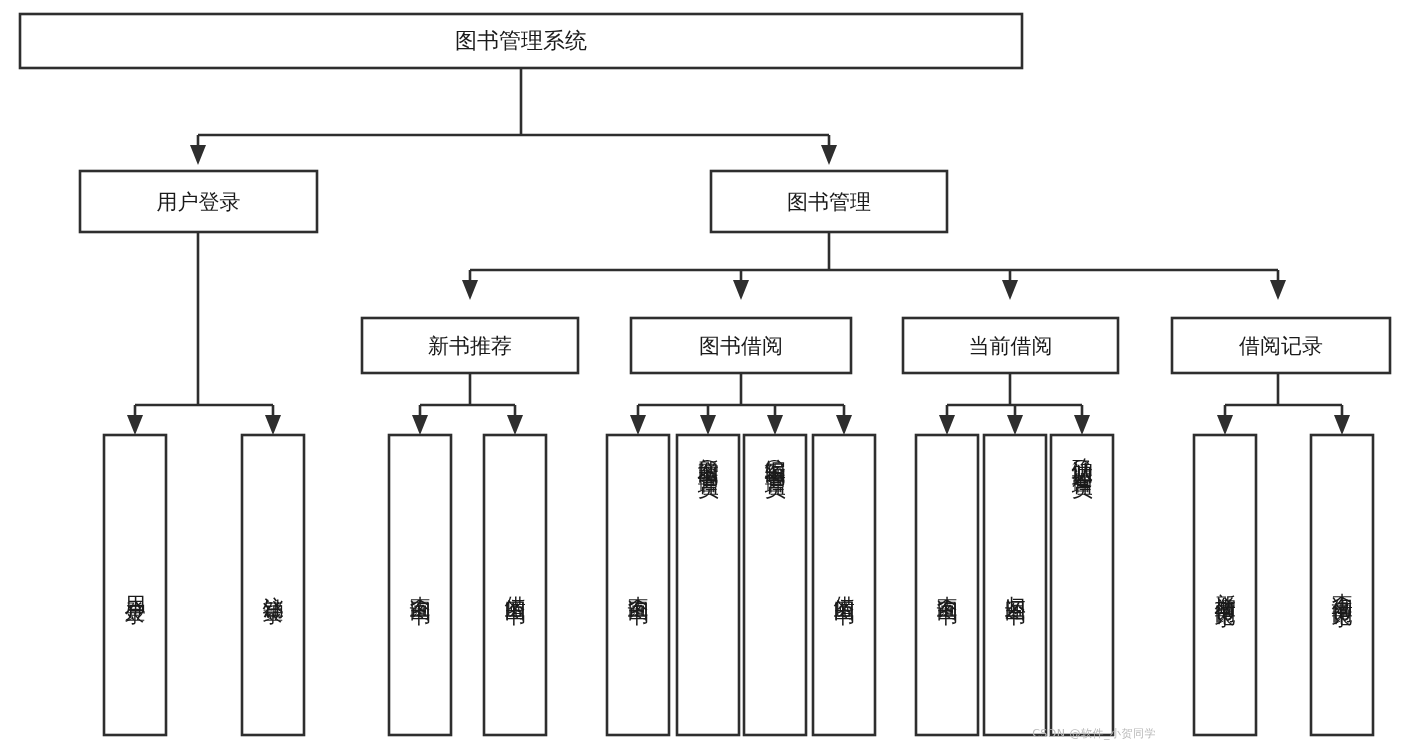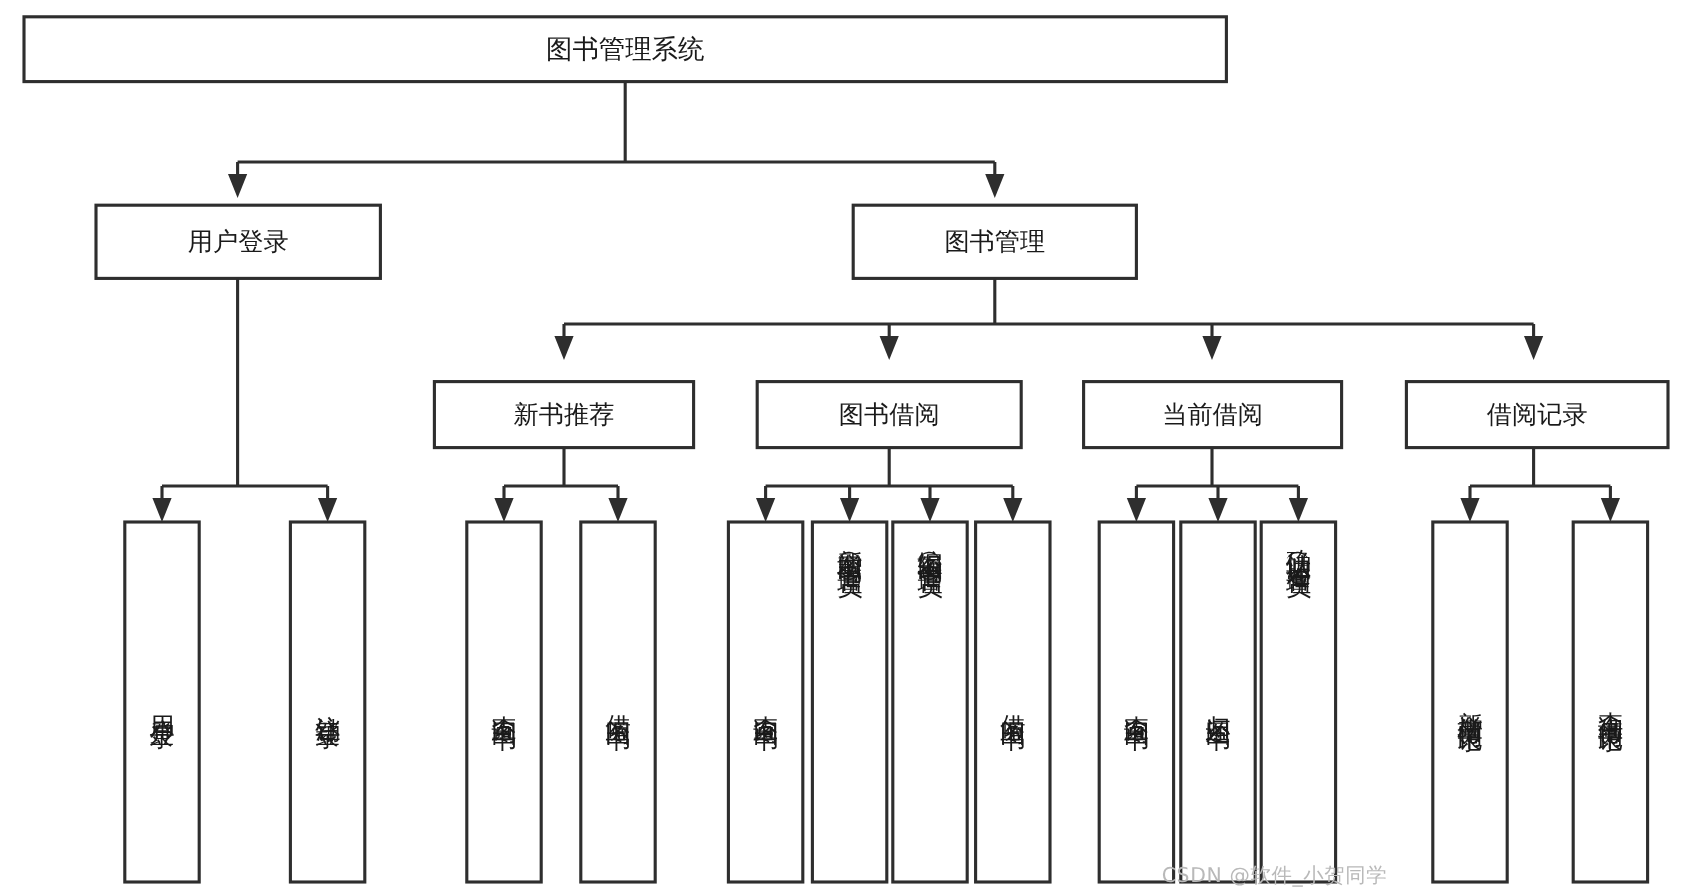--- a/index.html
+++ b/index.html
@@ -79,21 +79,21 @@
     letter-spacing: 3px;
     color: #1a1a1a;
     white-space: nowrap;
     text-align: center;
   }
   .watermark {
     position: absolute;
     right: 8px;
     bottom: 6px;
     font-family: "DejaVu Sans", "Liberation Sans", sans-serif;
-    font-size: 17px;
+    font-size: 11px;
     color: #b9b9b9;
     letter-spacing: 0.5px;
     white-space: nowrap;
   }
 </style>
 </head>
 <body>
 
 <div id="diagram-root">
 

